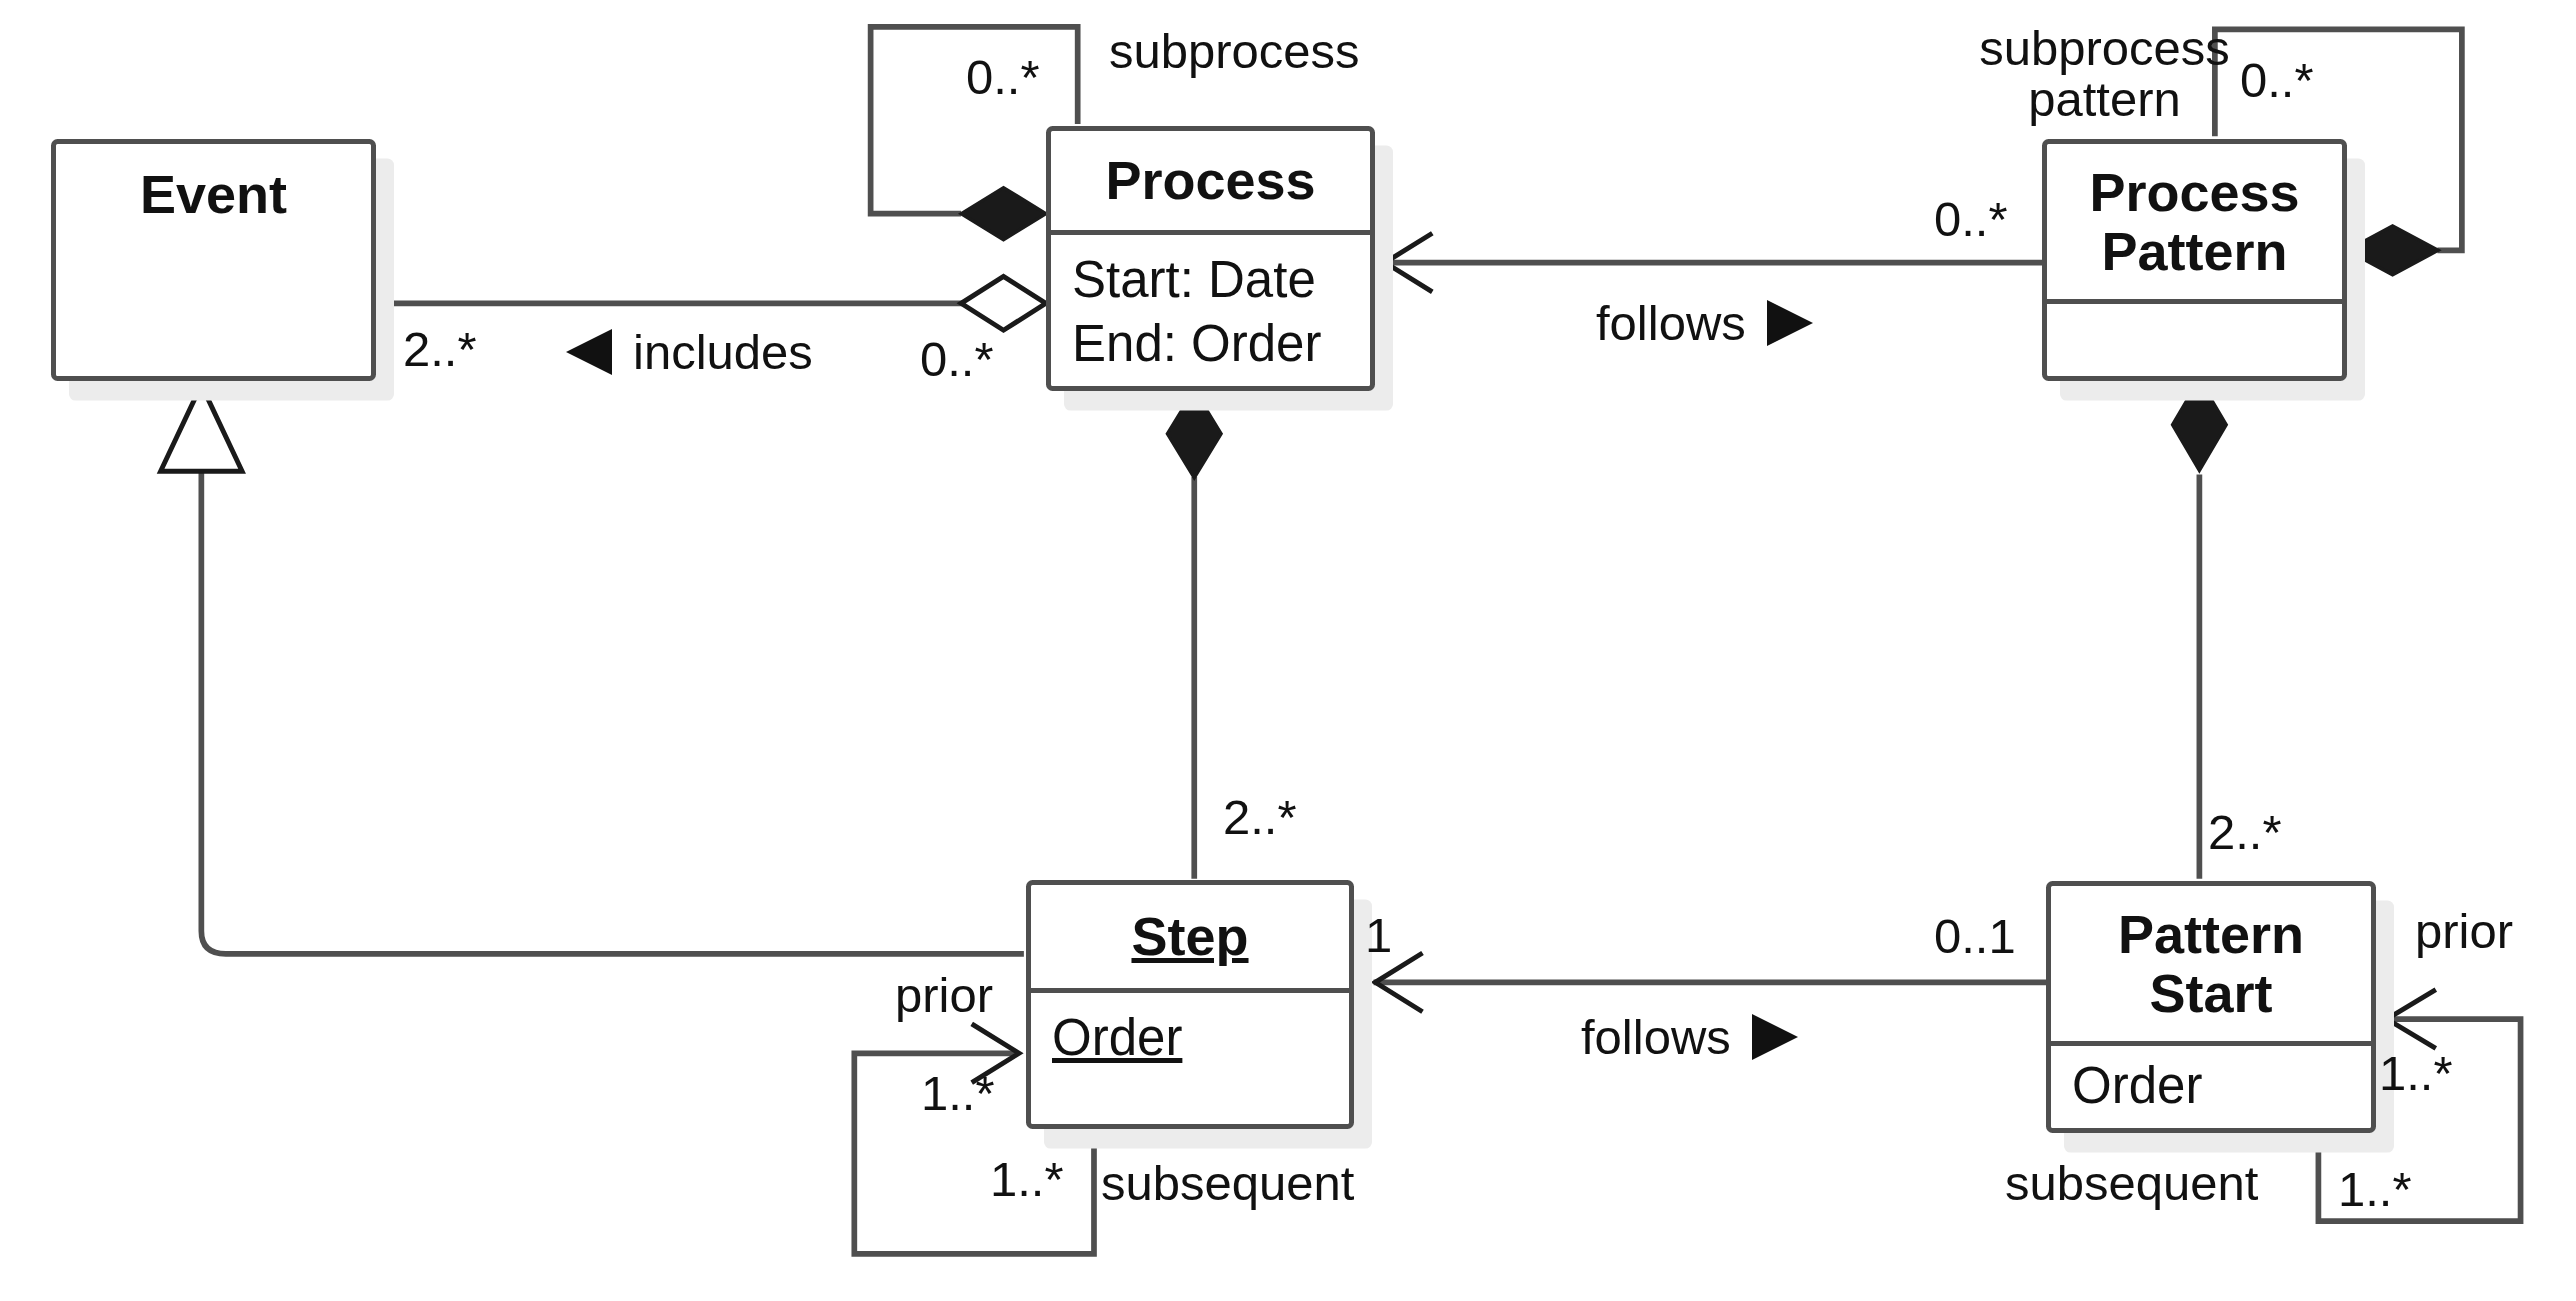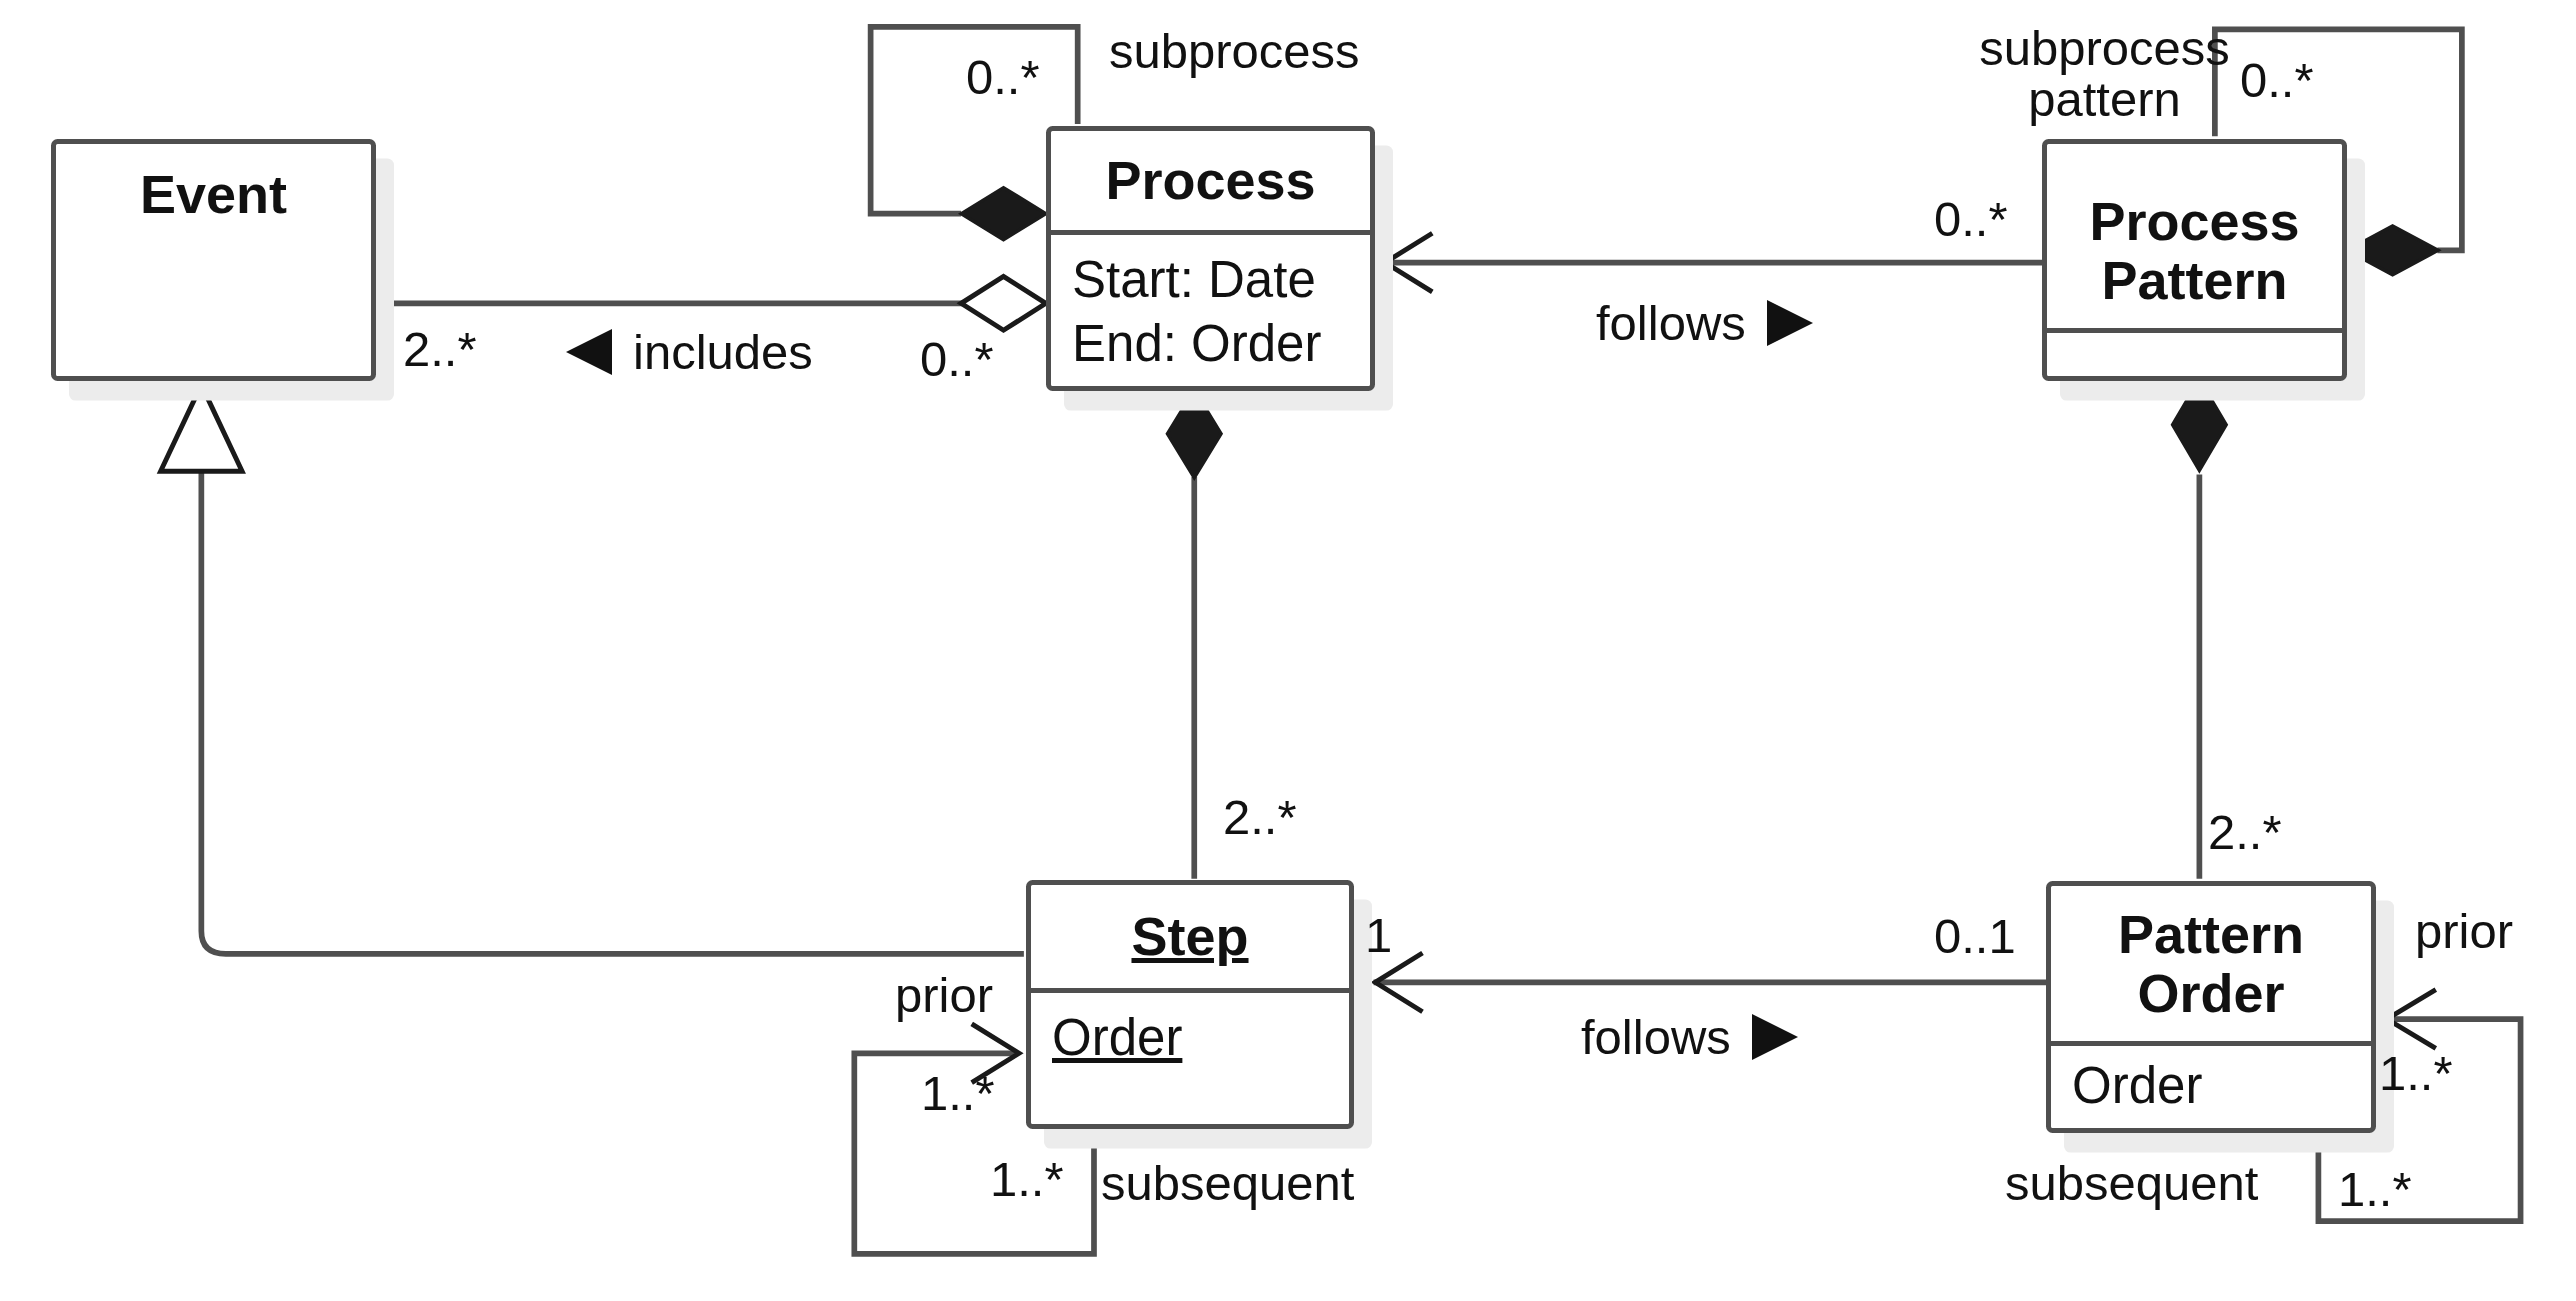--- a/index.html
+++ b/index.html
@@ -73,33 +73,33 @@
 
   <div class="uml-class" style="left:1046px;top:126px;width:329px;height:265px;">
     <div class="title" style="flex:0 0 99px;">Process</div>
     <div class="attrs">
       <div class="attr">Start: Date</div>
       <div class="attr">End: Order</div>
     </div>
   </div>
 
   <div class="uml-class" style="left:2042px;top:139px;width:305px;height:242px;">
-    <div class="title" style="flex:0 0 155px;padding:0 51px;margin-top:29px;">Process Pattern</div>
+    <div class="title" style="flex:0 0 155px;padding:0 51px;">Process Pattern</div>
     <div class="attrs"></div>
   </div>
 
   <div class="uml-class" style="left:1026px;top:880px;width:328px;height:249px;text-decoration:underline;">
     <div class="title" style="flex:0 0 103px;">Step</div>
     <div class="attrs">
       <div class="attr">Order</div>
     </div>
   </div>
 
   <div class="uml-class" style="left:2046px;top:881px;width:330px;height:252px;">
-    <div class="title" style="flex:0 0 155px;padding:0 33px;">Pattern Order</div>
+    <div class="title" style="flex:0 0 155px;padding:0 33px;">Pattern Start</div>
     <div class="attrs" style="padding-top:8.2px;">
       <div class="attr">Order</div>
     </div>
   </div>
 
   <div class="lbl-group" style="left:566px;top:324px;">
     <span class="tri-left"></span>
     <span>includes</span>
   </div>
 

